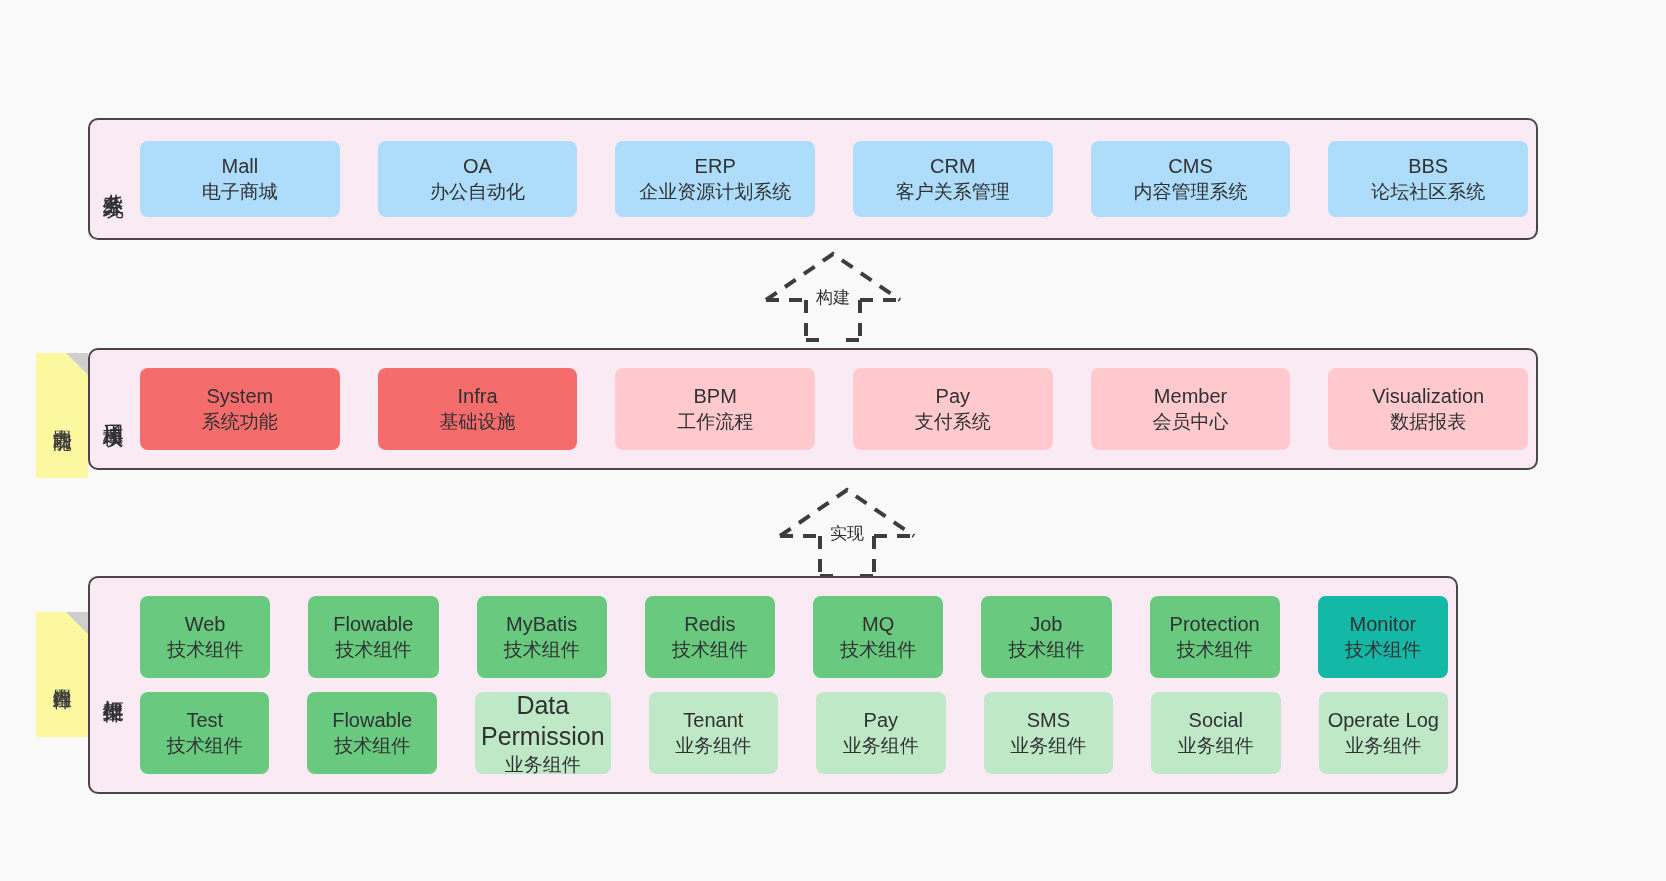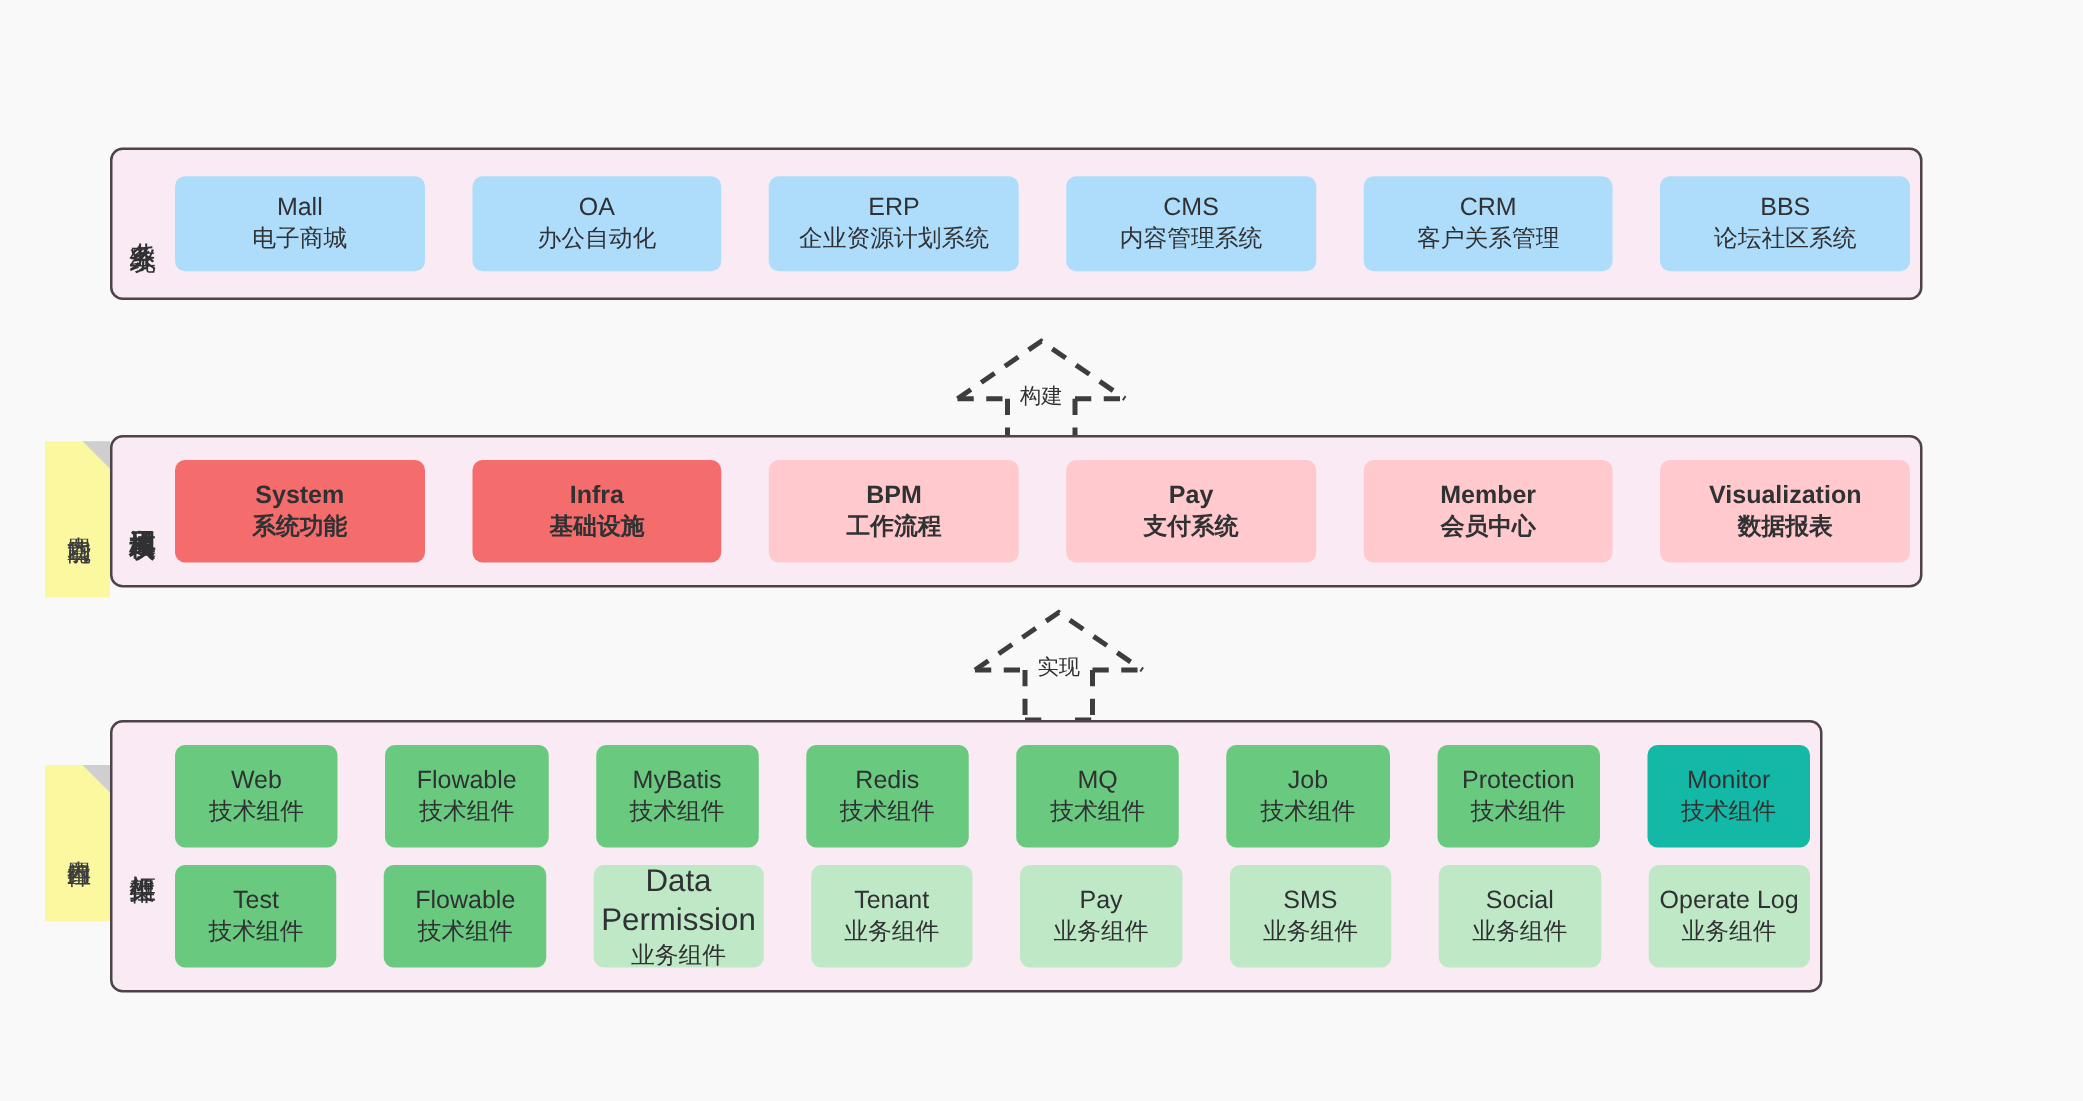--- a/index.html
+++ b/index.html
@@ -67,21 +67,21 @@
   }
   .cell .en{font-size:20px;}
   .cell .cn{font-size:19px;}
   .cell .en3{font-size:25px;}
 
   
   #layer-business{left:88px;top:118px;width:1450px;height:122px;}
   #layer-business .row{height:76px;}
   #layer-business .cell{background:#aedcfb;}
 
-  #layer-modules{left:88px;top:348px;width:1450px;height:122px;font-weight:bold;}
+  #layer-modules{left:88px;top:348px;width:1450px;height:122px;}
   #layer-modules .row{height:82px;}
 
   #layer-framework{left:88px;top:576px;width:1370px;height:218px;}
   #layer-framework .row{height:82px;}
 
   
   .sticky{
     position:absolute;
     width:52px;
     background:#fbf8a0;
@@ -114,21 +114,21 @@
     position:absolute;
     left:50%;
     transform:translateX(-50%);
     top:38px;
     font-size:17px;
     color:#303133;
     background:transparent;
     padding:0 2px;
     white-space:nowrap;
   }
-  #arrow-build{left:758px;top:267px;}
+  #arrow-build{left:758px;top:248px;}
   #arrow-impl{left:772px;top:484px;}
 </style>
 </head>
 <body>
 
 <div class="canvas">
 
   <div class="layer" id="layer-business">
     <div class="layer-title">业务系统</div>
     <div class="layer-body">
@@ -139,26 +139,26 @@
         </div>
         <div class="cell">
           <span class="en">OA</span>
           <span class="cn">办公自动化</span>
         </div>
         <div class="cell">
           <span class="en">ERP</span>
           <span class="cn">企业资源计划系统</span>
         </div>
         <div class="cell">
+          <span class="en">CRM</span>
+          <span class="cn">客户关系管理</span>
+        </div>
+        <div class="cell">
           <span class="en">CMS</span>
           <span class="cn">内容管理系统</span>
-        </div>
-        <div class="cell">
-          <span class="en">CRM</span>
-          <span class="cn">客户关系管理</span>
         </div>
         <div class="cell">
           <span class="en">BBS</span>
           <span class="cn">论坛社区系统</span>
         </div>
       </div>
     </div>
   </div>
 
   <div class="arrow" id="arrow-build">

